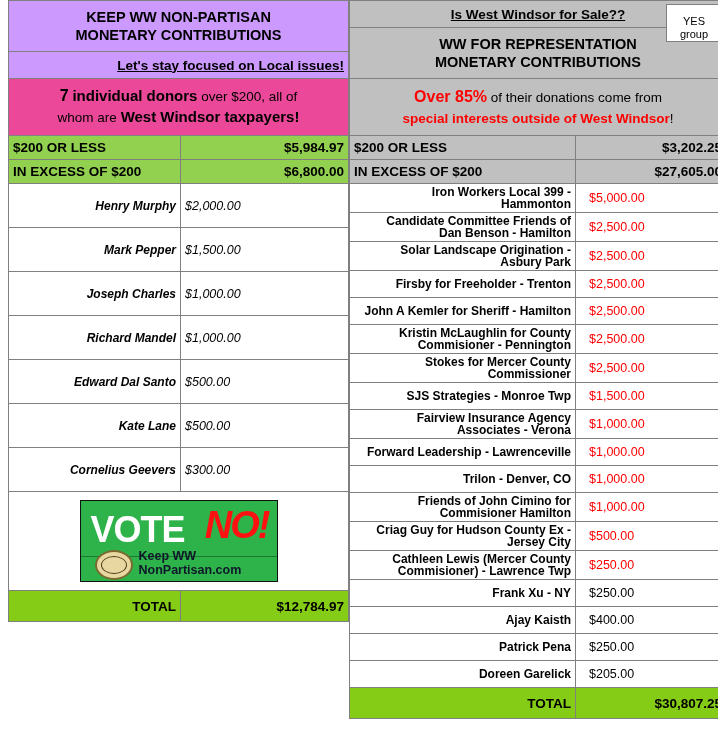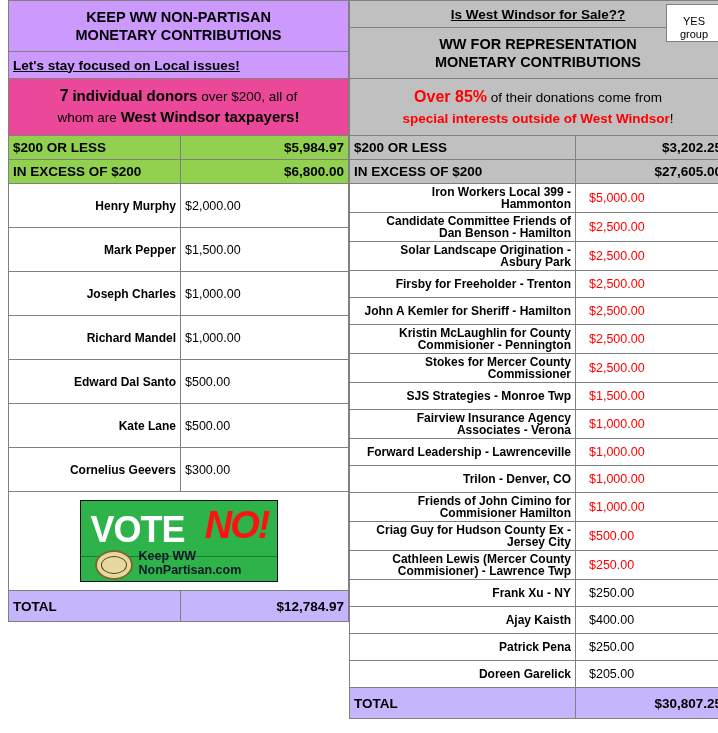--- a/index.html
+++ b/index.html
@@ -24,21 +24,21 @@
     background:#cc99ff;
     font-weight:bold;font-size:14.5px;
     text-align:center;height:46px;line-height:18px;
   }
   .title-right{
     background:#c0c0c0;
     font-weight:bold;font-size:14.5px;
     text-align:center;height:46px;line-height:18px;
   }
   .sub-left{
-    background:#cc99ff;text-align:left;font-weight:bold;font-size:13.5px;
+    background:#cc99ff;text-align:right;font-weight:bold;font-size:13.5px;
     text-decoration:underline;height:22px;
   }
   .sub-right{
     background:#c0c0c0;text-align:center;font-weight:bold;font-size:13.5px;
     text-decoration:underline;height:22px;
   }
   .blurb-left{
     background:#ec4899;text-align:center;height:52px;line-height:20px;
     font-size:13.5px;
   }
@@ -53,24 +53,24 @@
 
   .row-green{background:#92d050;font-weight:bold;font-size:13.5px;height:24px;}
   .row-gray{background:#c0c0c0;font-weight:bold;font-size:13.5px;height:24px;}
   .amt{text-align:right;}
   .lbl{text-align:left;}
 
   .name{text-align:right;font-weight:bold;font-size:12px;}
   .val{text-align:left;font-size:12.5px;}
   .val.red{color:#ff0000;}
 
-  .donor-left td{height:39px;}
+  .donor-left td{height:39px;font-style:italic;}
   .donor-right td{height:22px;line-height:12px;padding-left:13px;}
 
-  .total-row td{background:#c4b5fd;font-weight:bold;font-size:13.5px;height:26px;}
+  .total-row td{background:#84cc16;font-weight:bold;font-size:13.5px;height:26px;text-align:right;}
 
   
   .yes-box{
     position:absolute;right:4px;top:4px;width:56px;height:38px;
     border:1px solid #808080;background:#ffffff;
     font-size:11px;text-align:center;line-height:13px;
     padding-top:10px;box-sizing:border-box;
   }
 
   

